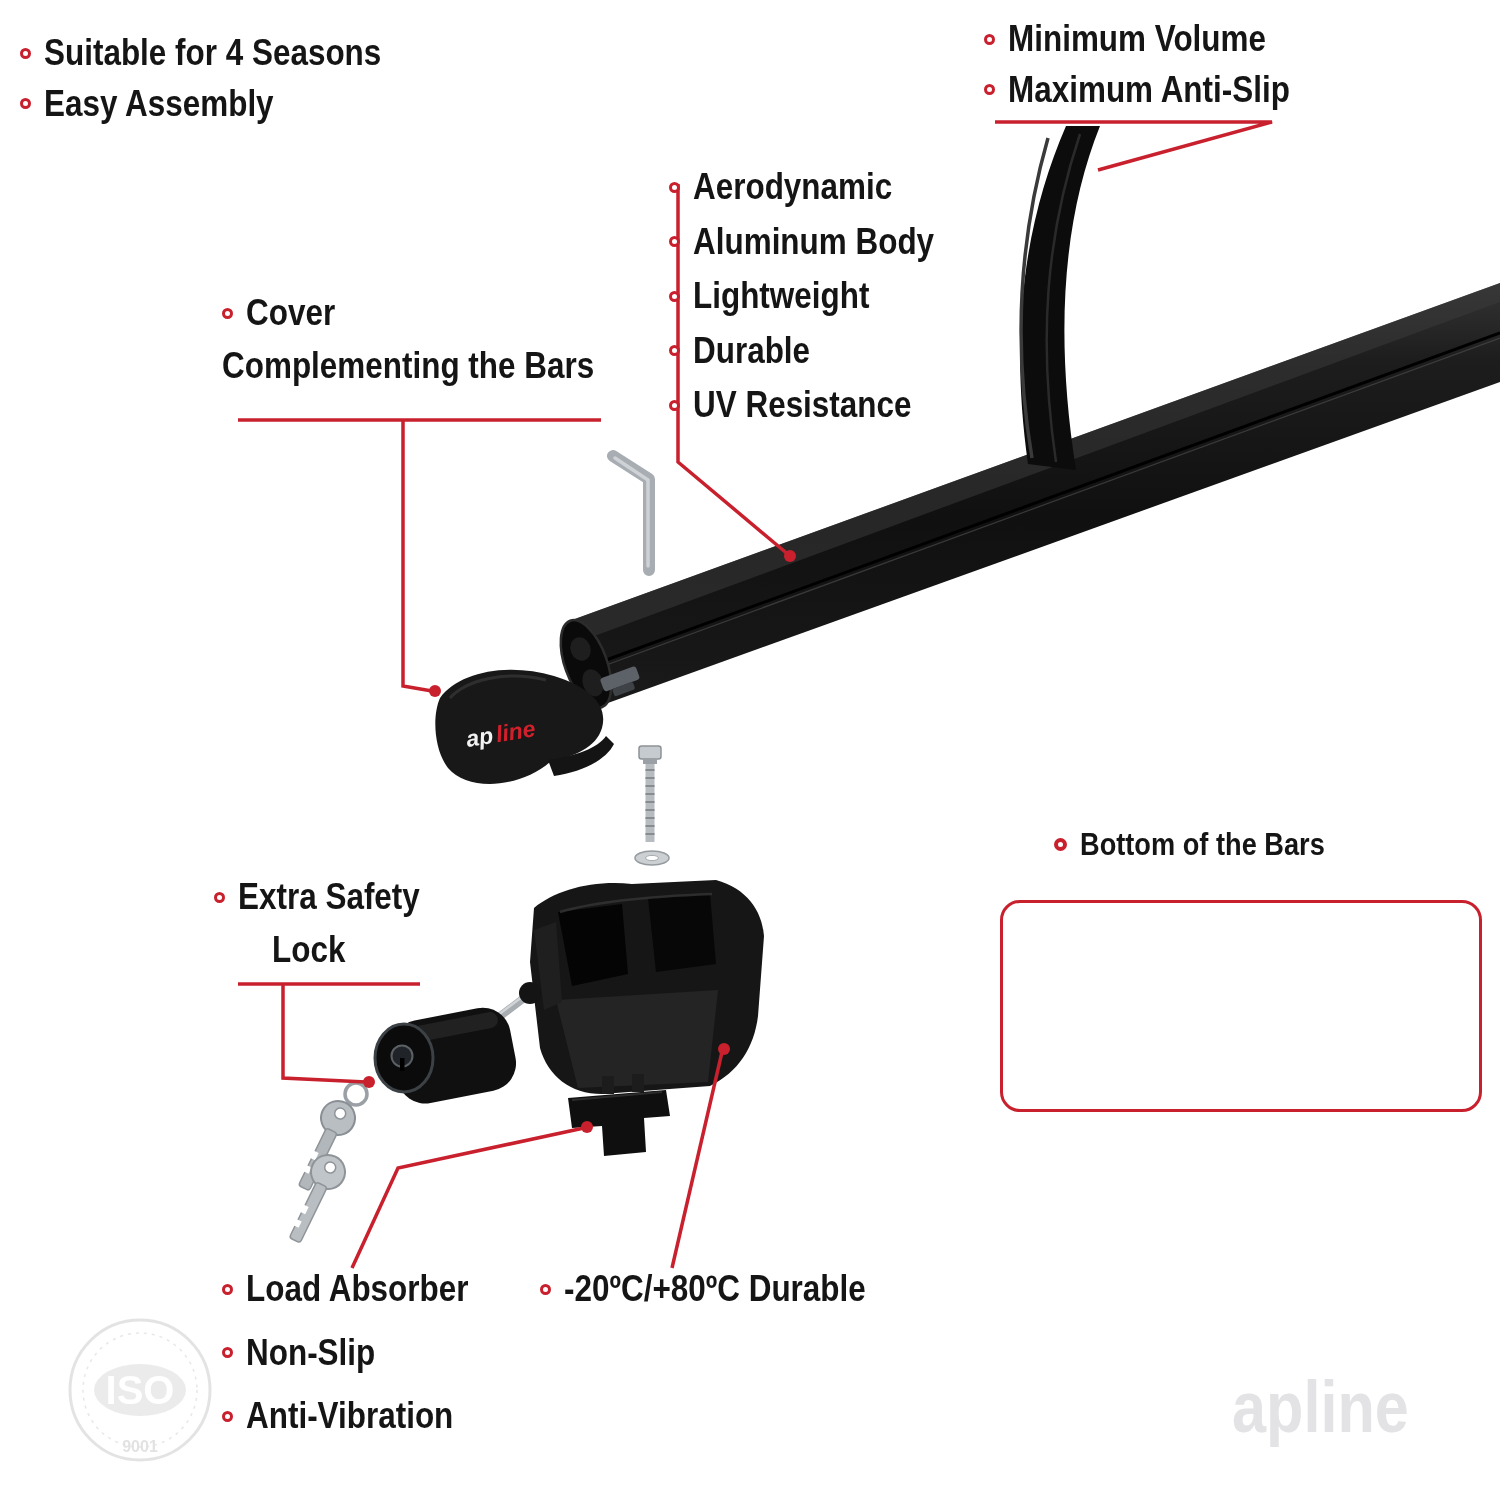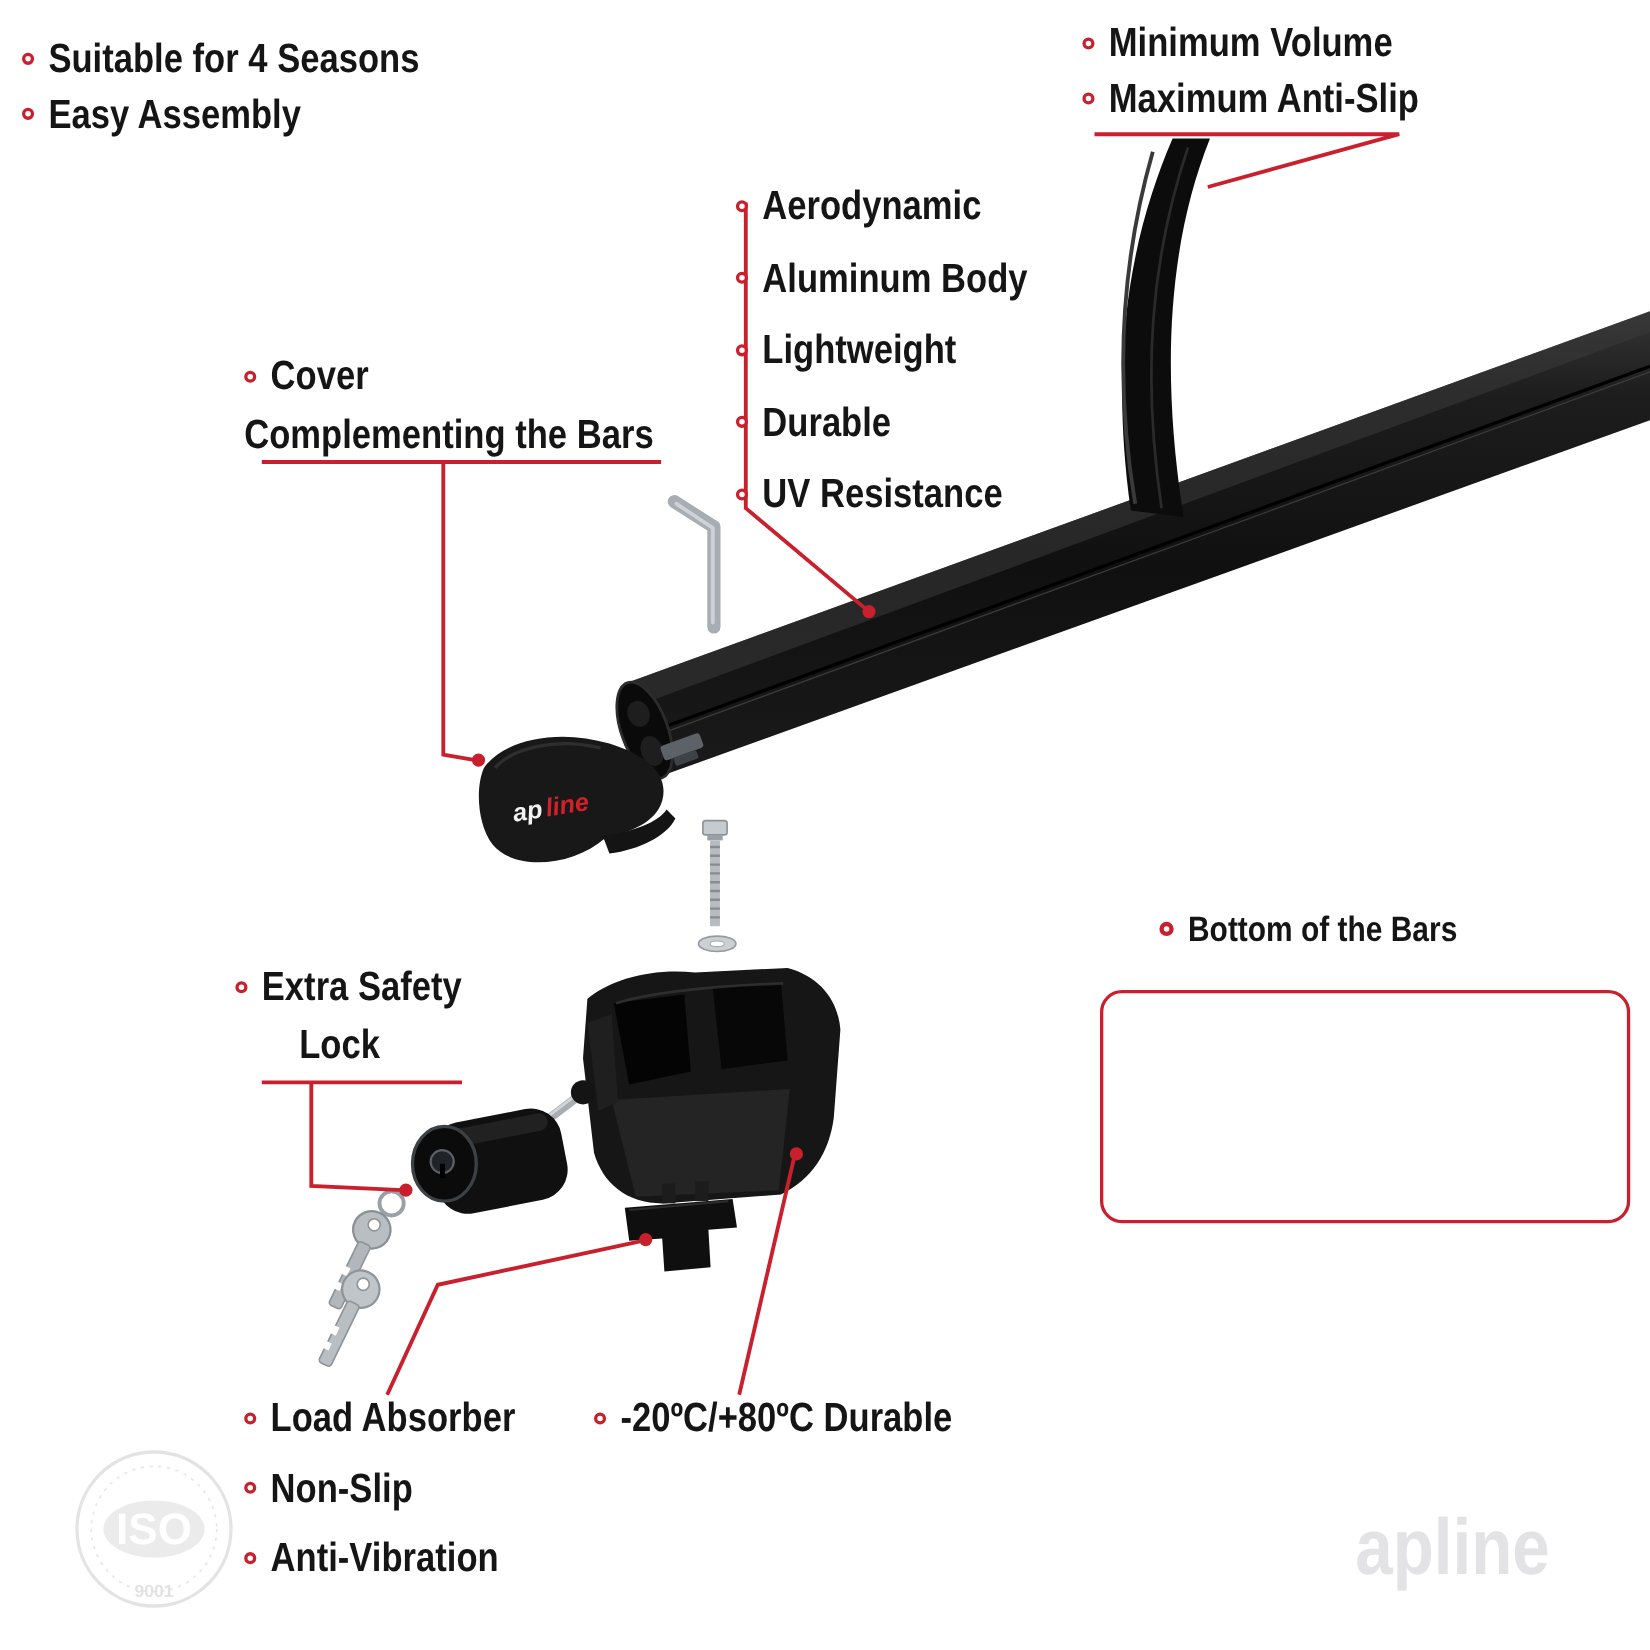--- a/index.html
+++ b/index.html
@@ -21,22 +21,22 @@
   .ring{
     flex:0 0 auto; width:11px; height:11px; border:3.5px solid var(--red);
     border-radius:50%; background:#fff;
   }
   .ring.big{ width:13px; height:13px; border-width:4px; }
   .indent1{ margin-top:10px; }
   .indent2{ margin-left:58px; margin-top:10px; }
 
   #tl-list{ left:20px; top:32px; row-gap:8px;justify-content:center; }
   #tr-list{ left:984px; top:18px; row-gap:8px;justify-content:center; }
-  #bar-feature-list{ left:669px; top:166px; row-gap:23px; }
-  #cover-label{ left:222px; top:321px; }
+  #bar-feature-list{ left:669px; top:166px; row-gap:12px; }
+  #cover-label{ left:222px; top:292px; }
   #safety-label{ left:214px; top:876px; }
   #bob-label{ position:absolute; left:1054px; top:826px; }
   #bob-label .lbl{ font-size:32px; }
   #bob-box{
     position:absolute; left:1000px; top:900px; width:482px; height:212px;
     border:3.5px solid var(--red); border-radius:20px; background:#fff;
   }
   #bl-list{ left:222px; top:1268px; row-gap:21px; }
   #br-list{ left:540px; top:1268px; row-gap:23px; }
 

